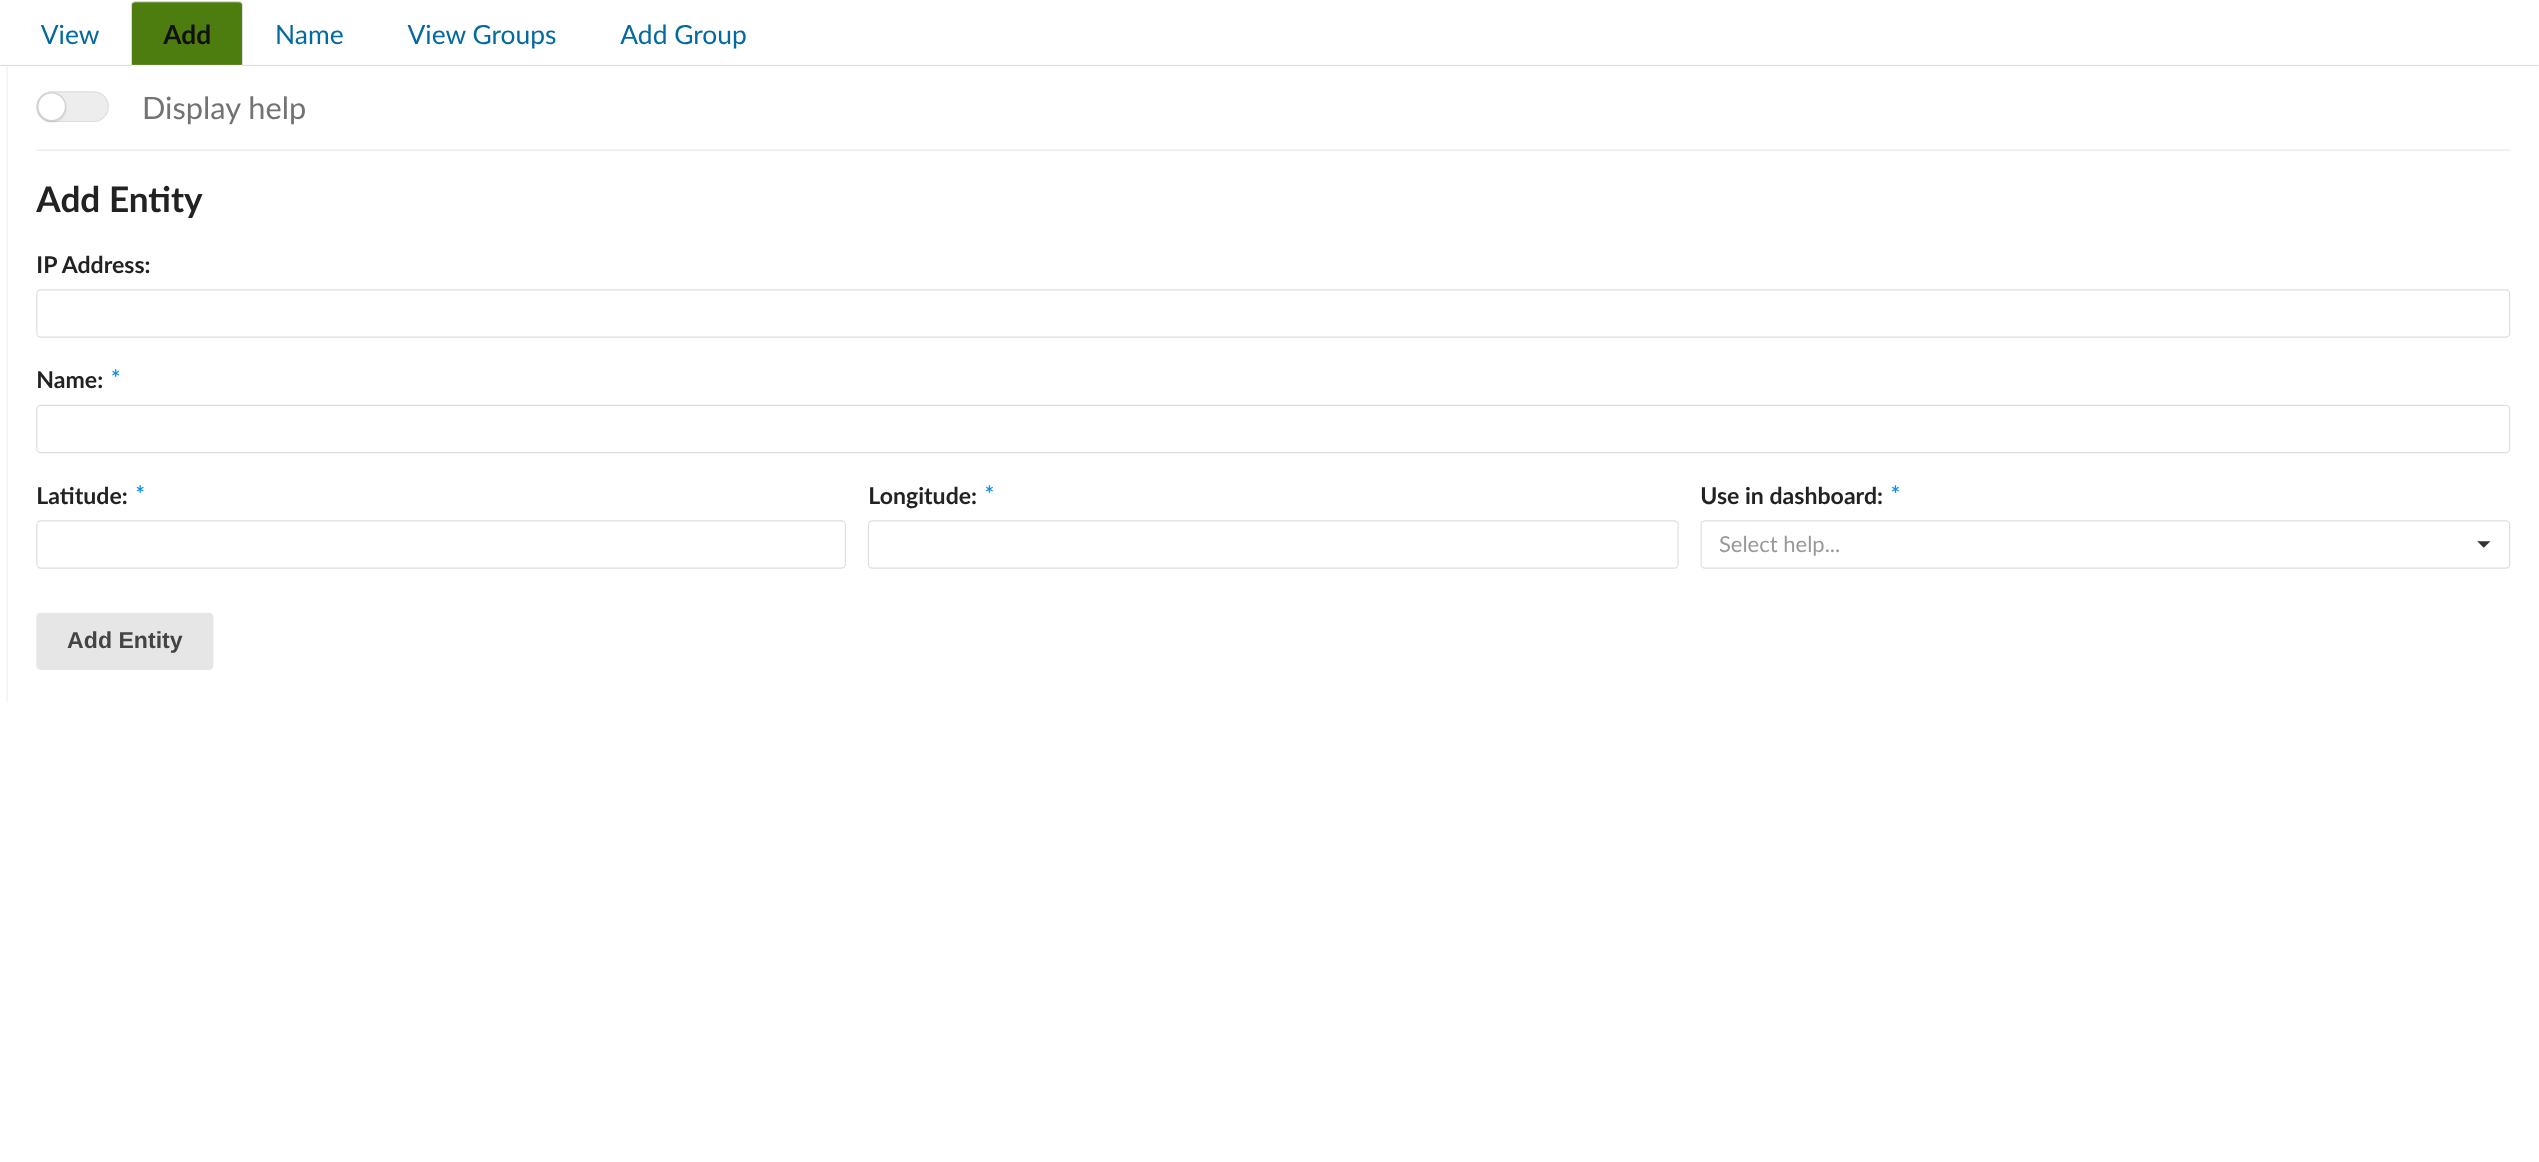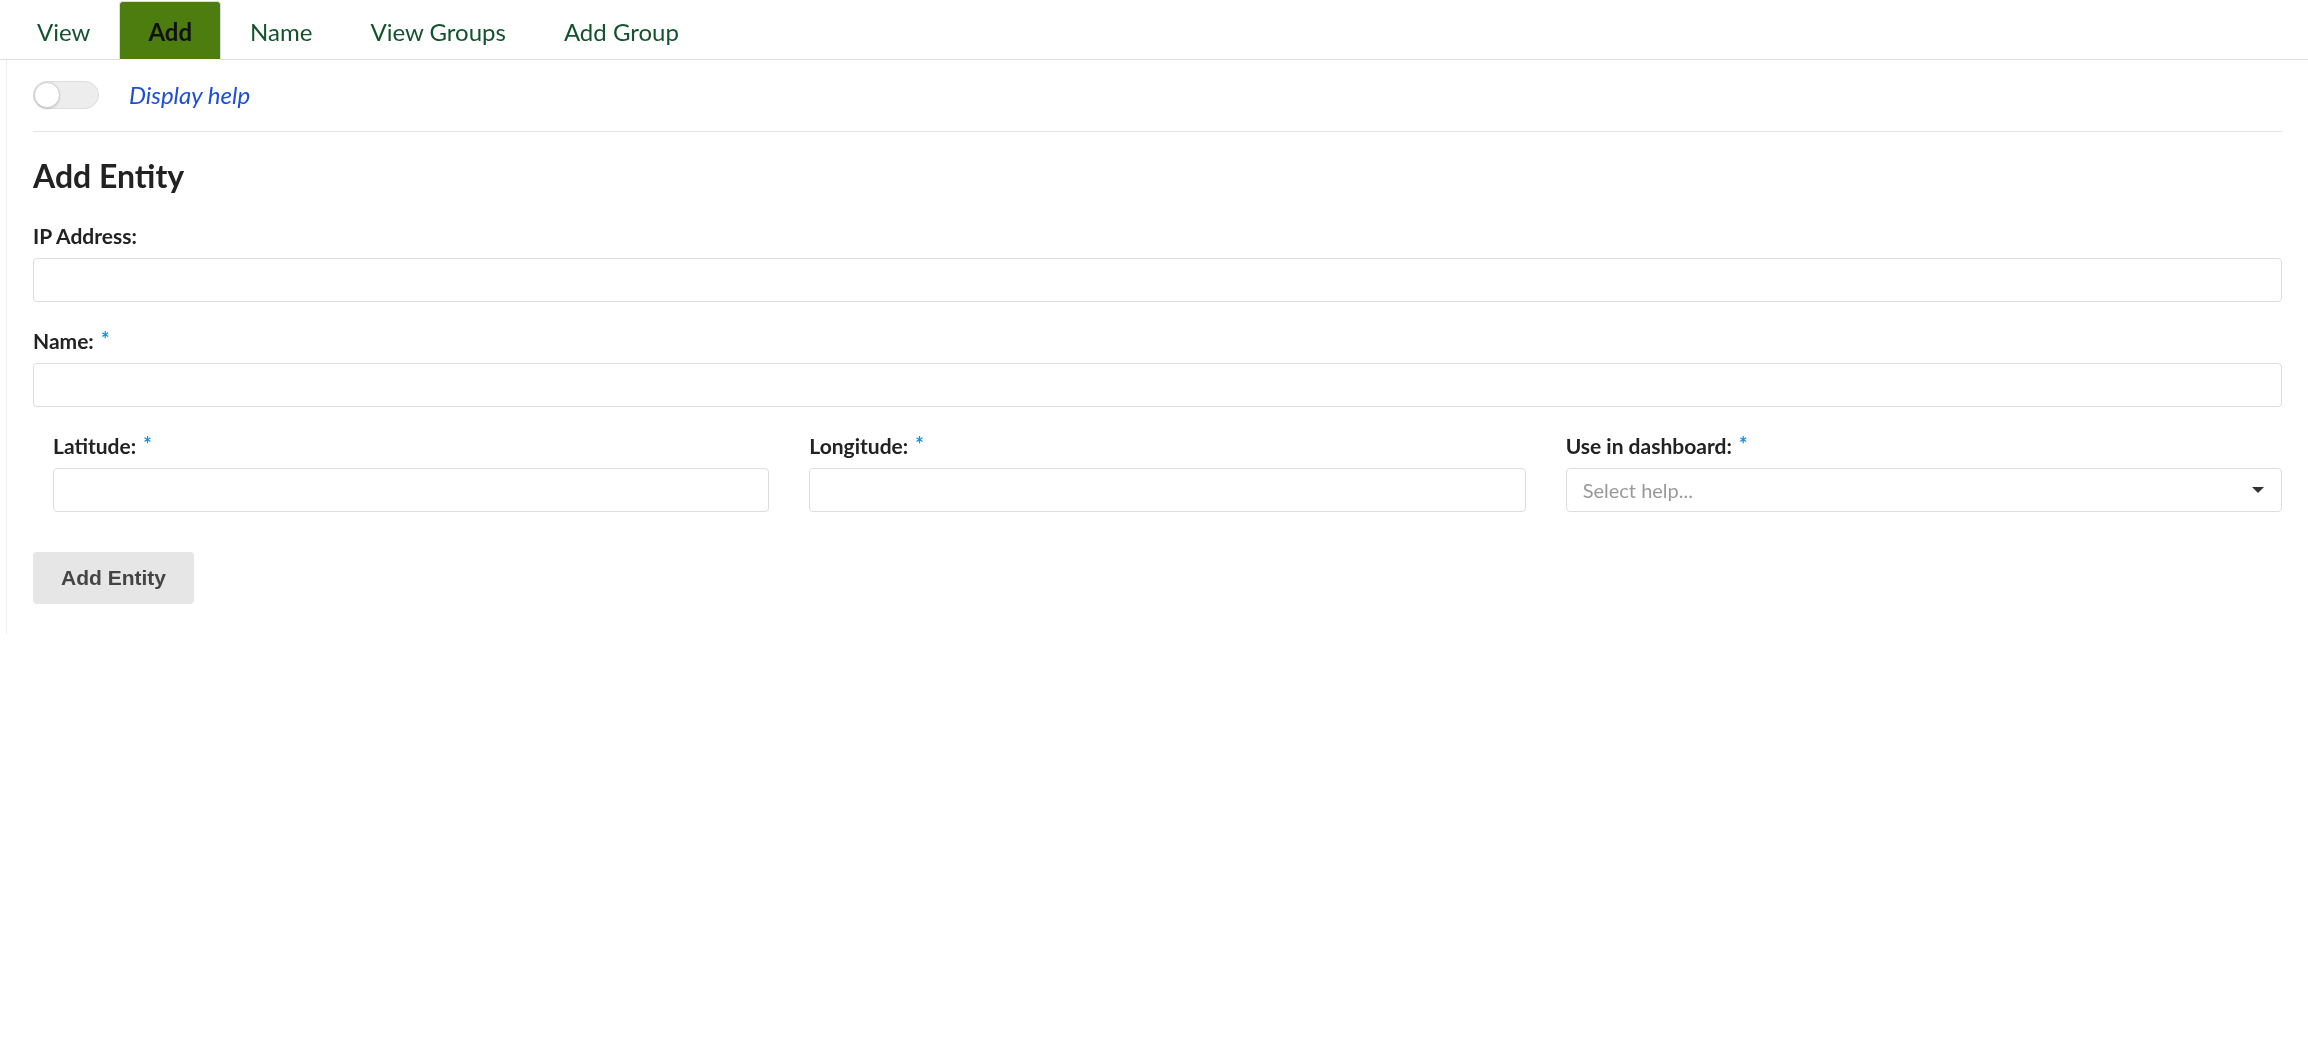--- a/index.html
+++ b/index.html
@@ -21,21 +21,21 @@
     display: flex;
     align-items: stretch;
     border-bottom: 1px solid #ddd;
     padding-left: 8px;
     height: 60px;
     position: relative;
   }
   .tab {
     padding: 15px 28px 14px 28px;
     font-size: 24px;
-    color: #14532d;
+    color: #0369a1;
     cursor: pointer;
     position: relative;
     top: 1px;
     border: 1px solid transparent;
     border-bottom: none;
     border-top-left-radius: 4px;
     border-top-right-radius: 4px;
     background: transparent;
   }
   .tab.active {
@@ -79,23 +79,22 @@
     height: 26px;
     border-radius: 50%;
     background: #fff;
     border: 1px solid #d0d0d0;
     position: absolute;
     top: 0px;
     left: 0px;
     box-shadow: 0 1px 2px rgba(0,0,0,0.15);
   }
   .help-label {
-    font-size: 24px;
-    color: #1d4ed8;
-    font-style: italic;
+    font-size: 28px;
+    color: #737373;
   }
   h2.page-title {
     font-size: 32px;
     font-weight: 700;
     color: #222;
     margin-top: 24px;
     margin-bottom: 28px;
   }
   .form-group {
     margin-bottom: 26px;
@@ -136,21 +135,20 @@
     background: #fff;
     resize: both;
   }
   .row-3 {
     display: flex;
     gap: 20px;
     margin-bottom: 40px;
   }
   .col {
     flex: 1;
-    margin-left: 20px;
   }
   .select-wrap {
     position: relative;
   }
   .select-input {
     width: 100%;
     height: 44px;
     border: 1px solid #ddd;
     border-radius: 4px;
     padding: 8px 40px 8px 16px;

